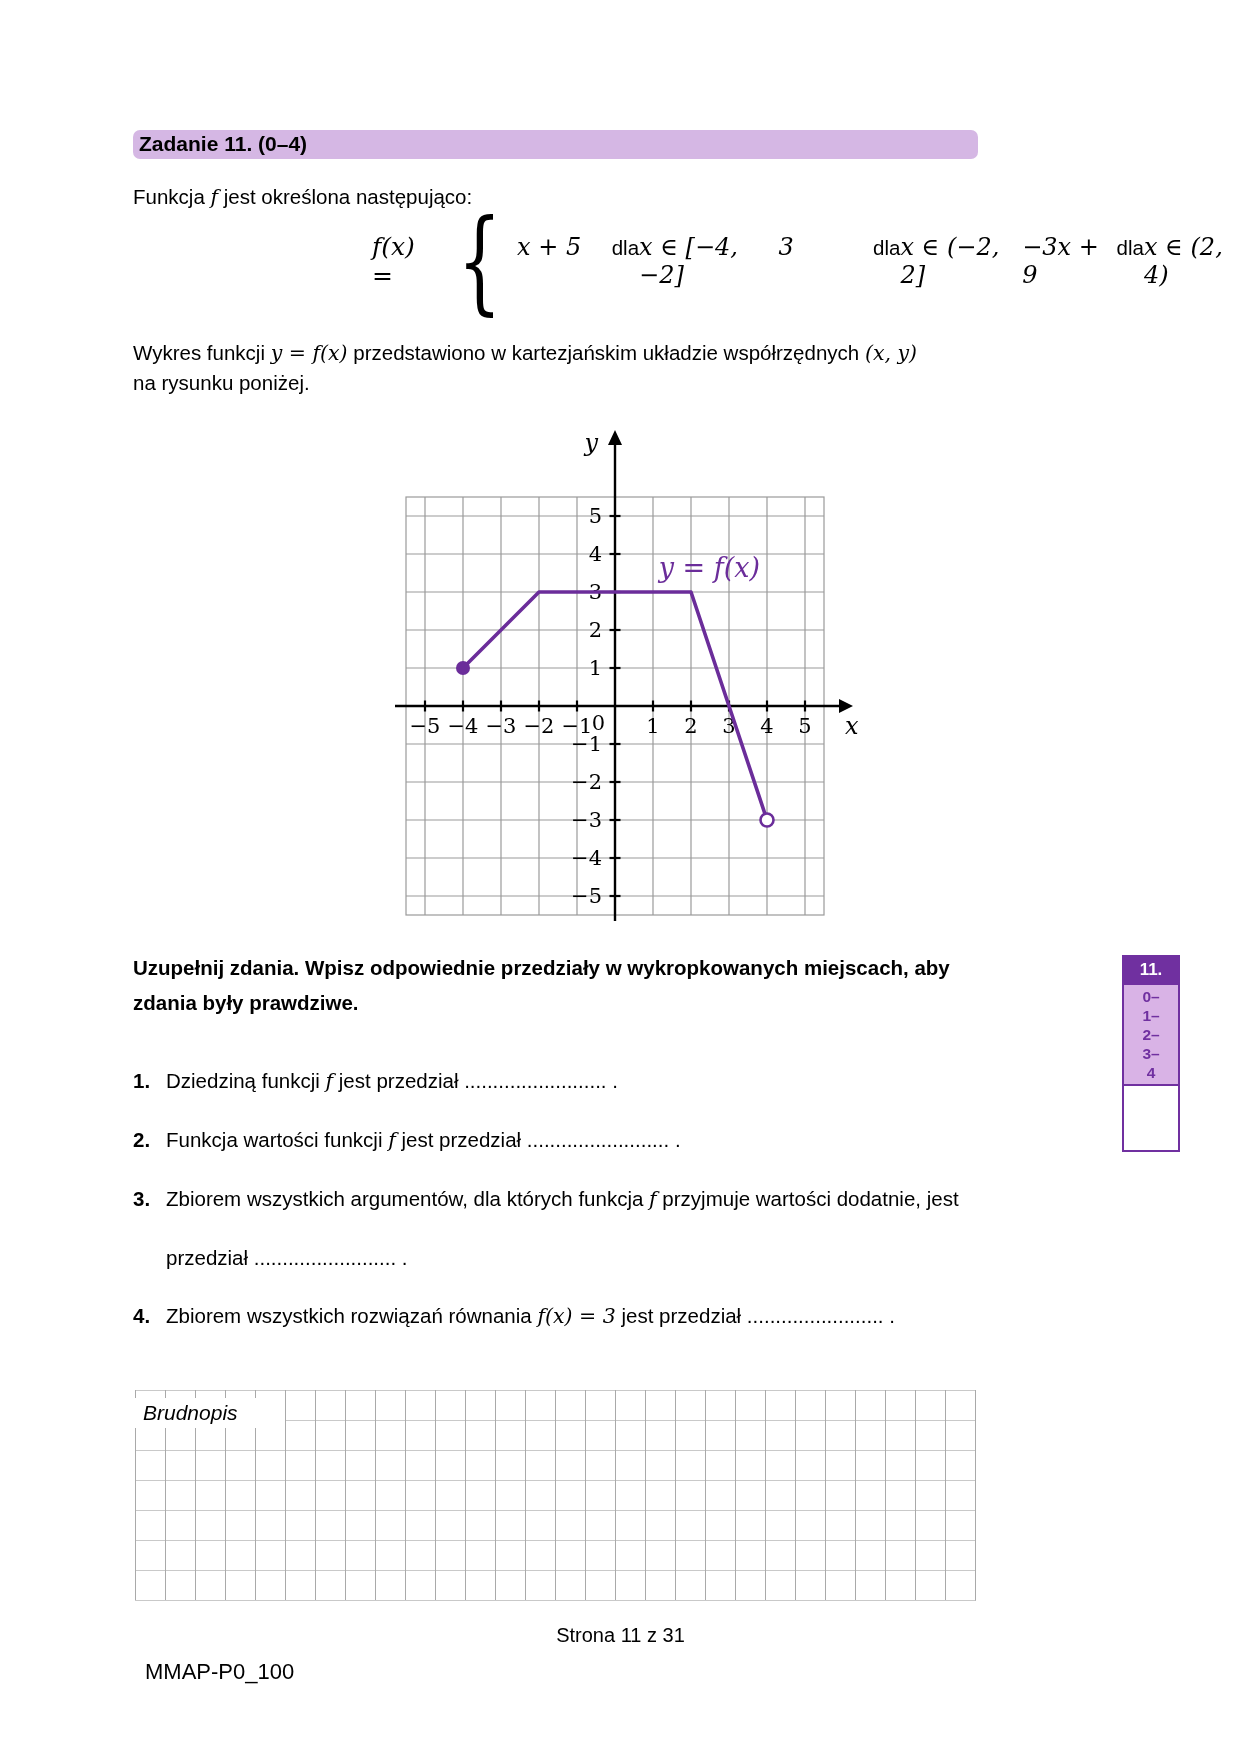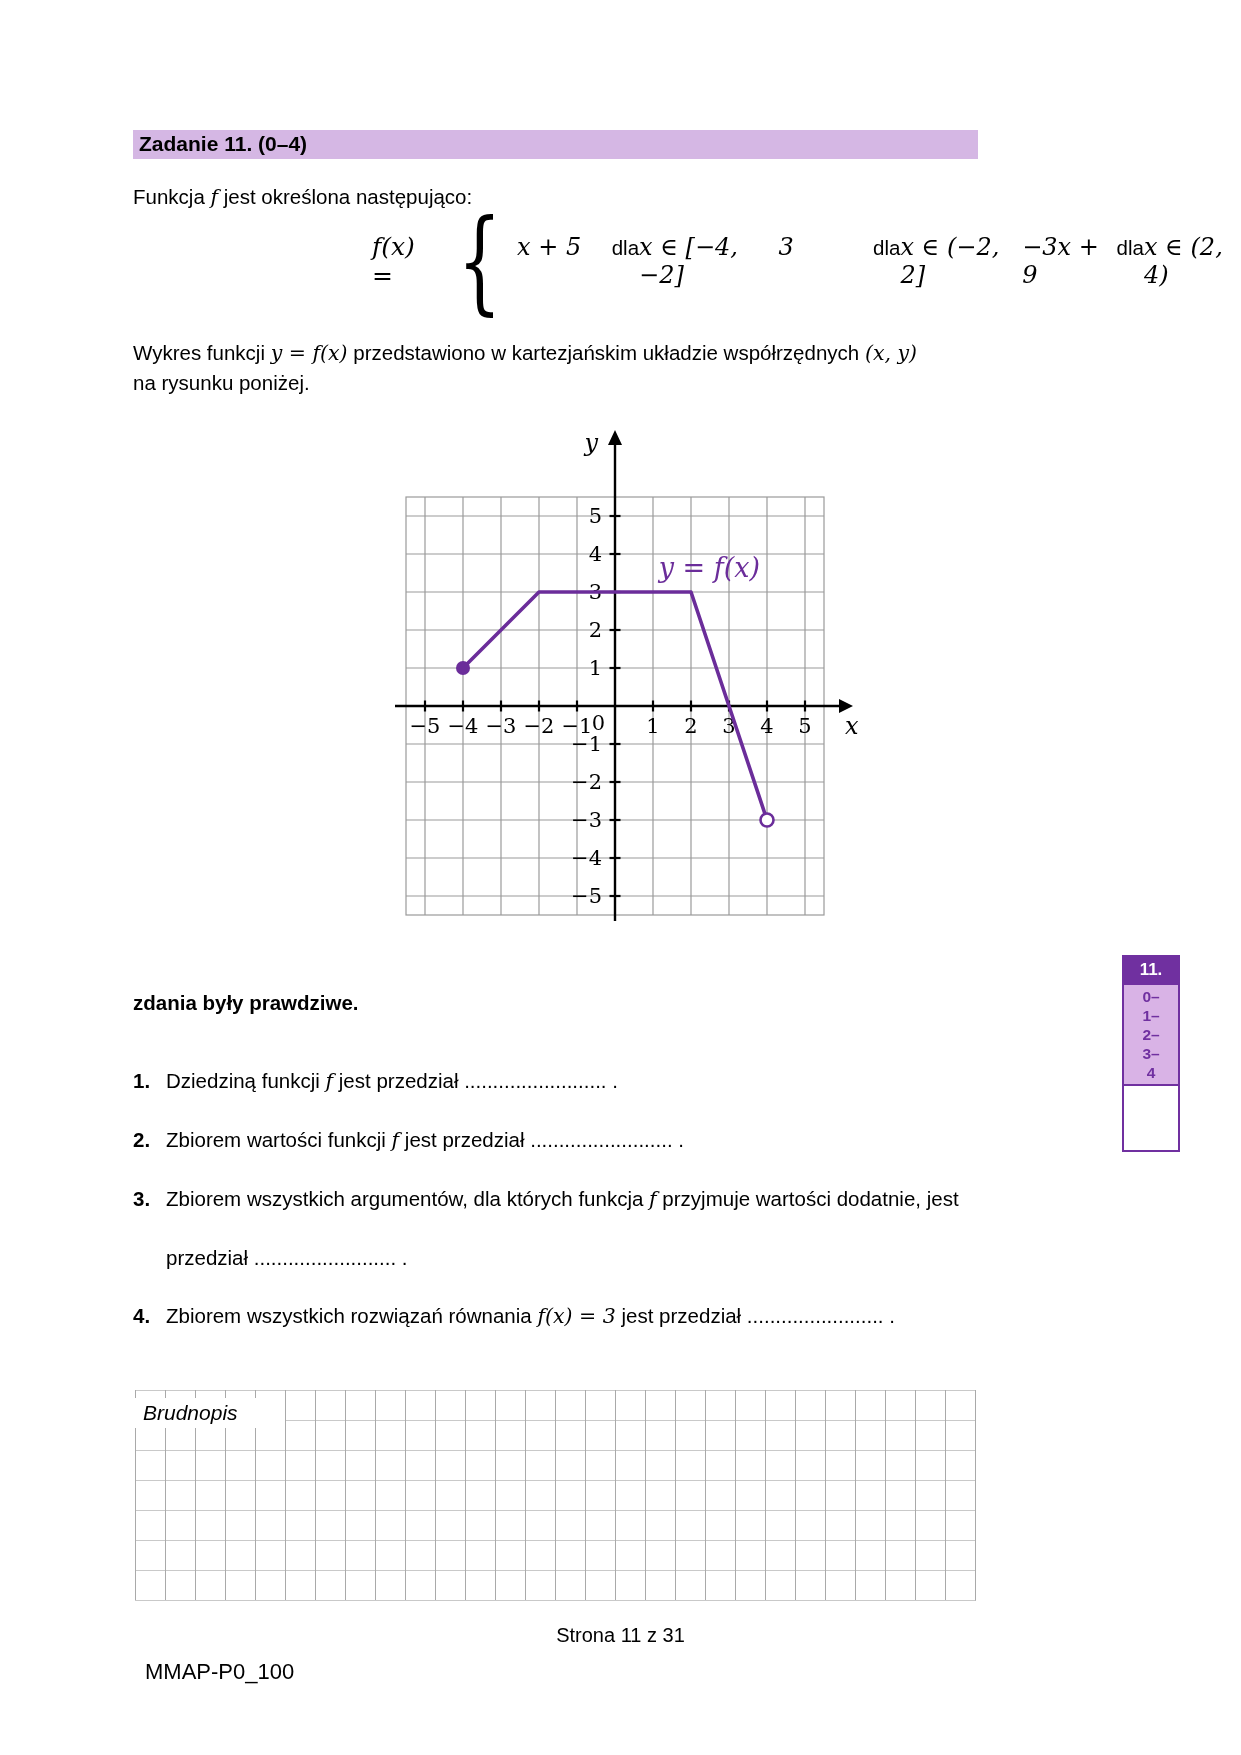--- a/index.html
+++ b/index.html
@@ -1,21 +1,21 @@
 <!DOCTYPE html>
 <html><head>
 <meta charset="utf-8">
 <style>
   html,body{margin:0;padding:0;background:#e8e8e8;}
   .page{position:relative;width:1241px;height:1755px;background:#fff;margin:0 auto;
         font-family:"Liberation Sans",sans-serif;color:#000;overflow:hidden;}
   .abs{position:absolute;}
   .math{font-family:"DejaVu Serif",serif;font-style:italic;}
   .task-header{left:133px;top:130px;width:845px;height:29px;background:#d5b7e4;
-               font-weight:bold;font-size:21px;line-height:28px;padding-left:6px;box-sizing:border-box;}
+               font-weight:bold;font-size:21px;line-height:28px;padding-left:6px;box-sizing:border-box;border-radius:7px;}
   .intro{left:133px;top:182px;font-size:20.5px;line-height:29px;}
   .formula{left:372px;top:202px;display:flex;align-items:center;}
   .formula .lhs{font-size:25px;margin-right:8px;}
   .brace{font-family:"DejaVu Serif",serif;font-style:normal;font-size:112px;line-height:118px;
          display:inline-block;transform:scaleX(.62);transform-origin:center;font-weight:normal;}
   .frows{display:flex;flex-direction:row;gap:7px;margin-left:2px;}
   .frow{display:flex;align-items:baseline;}
   .frow .expr{width:108px;font-size:24px;}
   .frow .word{font-size:20.5px;}
   .frow .cond{font-size:24px;}
@@ -148,41 +148,41 @@
       <text x="214" y="108" font-family="&quot;DejaVu Serif&quot;,serif" font-size="21" fill="#000" text-anchor="end">5</text>
       <text x="457" y="319" font-family="&quot;DejaVu Serif&quot;,serif" font-size="24" fill="#000" font-style="italic">x</text>
       <text x="210" y="36" font-family="&quot;DejaVu Serif&quot;,serif" font-size="24" fill="#000" font-style="italic" text-anchor="end">y</text>
       <polyline points="75,253 151,177 303,177 379,405" fill="none" stroke="#6b2d9a" stroke-width="3.6" stroke-linejoin="round" stroke-linecap="round"></polyline>
       <circle cx="75" cy="253" r="7" fill="#6b2d9a"></circle>
       <circle cx="379" cy="405" r="6.5" fill="#fff" stroke="#6b2d9a" stroke-width="2.6"></circle>
       <text x="270.7" y="161.8" font-family="&quot;DejaVu Serif&quot;,serif" font-size="27" fill="#6b2d9a" font-style="italic">y = f(x)</text>
     </svg>
 
   <div class="abs prompt">
-    <br>
+    <span>Uzupełnij zdania. Wpisz odpowiednie przedziały w wykropkowanych miejscach, aby</span><br>
     <span>zdania były prawdziwe.</span>
   </div>
 
   <div class="abs score">
     <div class="sb-h">11.</div>
     <div class="sb-p">
       <span>0–1–</span><br>
       <span>2–3–4</span>
     </div>
     <div class="sb-a"></div>
   </div>
 
   <div class="abs items">
       <div class="item">
         <span class="num">1.</span>
         <div class="itext"><span>Dziedziną funkcji </span><span class="math">f</span><span> jest przedział  </span><span>......................... .</span></div>
       </div>
       <div class="item">
         <span class="num">2.</span>
-        <div class="itext"><span>Zbiorem wartości funkcji </span><span class="math">f</span><span> jest przedział  </span><span>......................... .</span></div>
+        <div class="itext"><span>Funkcja wartości funkcji </span><span class="math">f</span><span> jest przedział  </span><span>......................... .</span></div>
       </div>
       <div class="item">
         <span class="num">3.</span>
         <div class="itext"><span>Zbiorem wszystkich argumentów, dla których funkcja </span><span class="math">f</span><span> przyjmuje wartości dodatnie, jest</span><br><br><span>przedział  </span><span>......................... .</span></div>
       </div>
       <div class="item">
         <span class="num">4.</span>
         <div class="itext"><span>Zbiorem wszystkich rozwiązań równania </span><span class="math">f(x) = 3</span><span> jest przedział  </span><span>........................ .</span></div>
       </div>
     </div>

